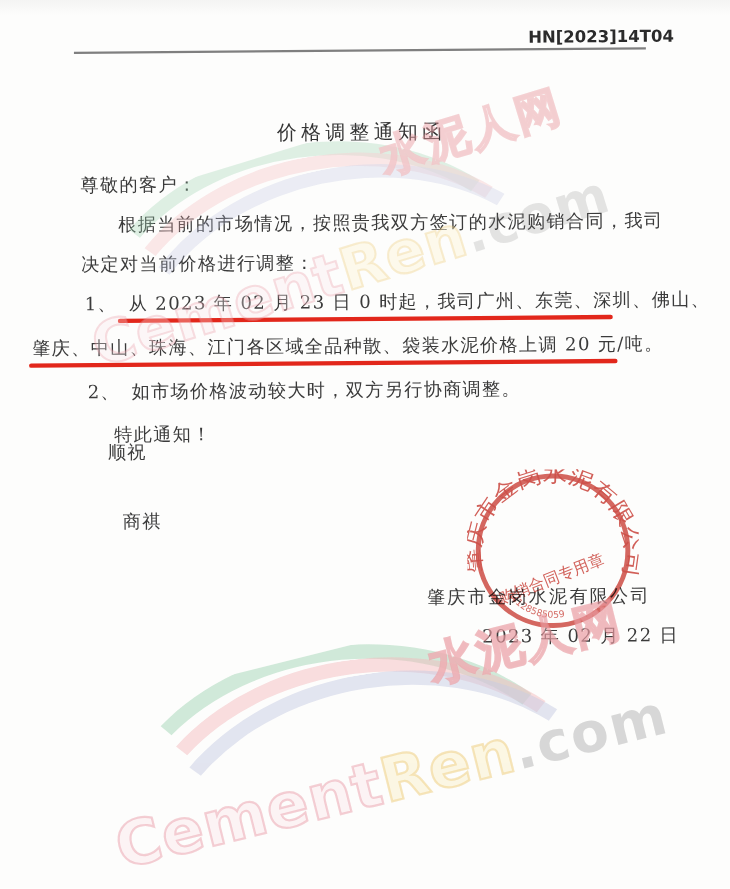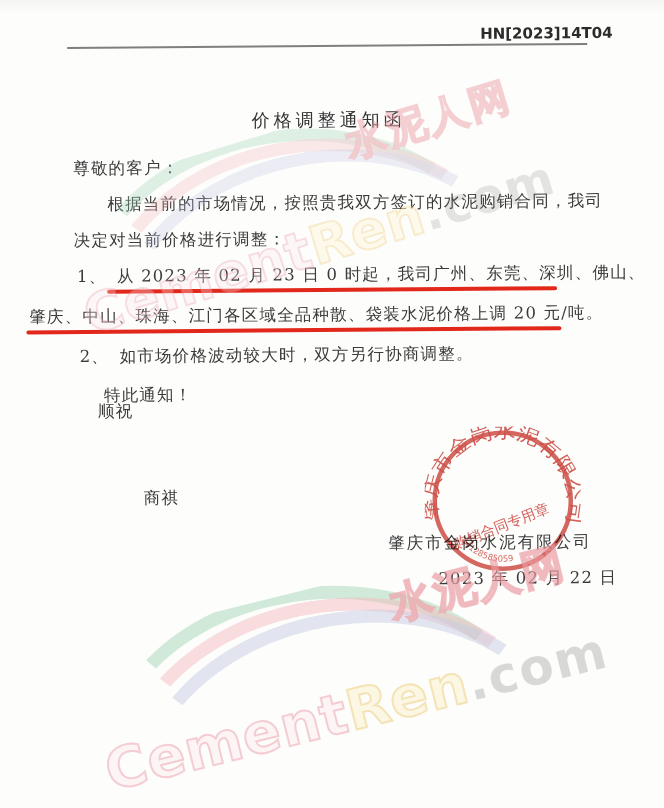--- a/index.html
+++ b/index.html
@@ -85,21 +85,21 @@
 
     <div class="t" style="left:30px; top:304px;">肇庆、中山、珠海、江门各区域全品种散、袋装水泥价格上调 20 元/吨。</div>
     <div class="redline u2"></div>
 
     <div class="t" style="left:80px; top:344px;">2、</div>
     <div class="t" style="left:120px; top:344px;">如市场价格波动较大时，双方另行协商调整。</div>
 
     <div class="t" style="left:104px; top:383px;text-align:right;">特此通知！</div>
 
     <div class="t" style="left:74px; top:399px;margin-left:24px;">顺祝</div>
-    <div class="t" style="left:111px; top:486px;margin-left:32px;">商祺</div>
+    <div class="t" style="left:111px; top:462px;">商祺</div>
 
     <div class="t" style="left:387px; top:533px; letter-spacing:2px;">肇庆市金岗水泥有限公司</div>
     <div class="t" style="left:437px; top:569px;">2023 年 02 月 22 日</div>
 
     <svg class="seal" width="156" height="148" viewBox="0 0 156 148">
       <defs>
         <path id="ringPath" d="M 14,93 A 66,66 0 1 1 142,93" fill="none"></path>
         <path id="serialPath" d="M 30,103 A 52,52 0 0 0 126,103" fill="none"></path>
       </defs>
       <circle cx="78" cy="74" r="68" fill="none" stroke="#c9423a" stroke-width="4.5" opacity="0.88"></circle>

